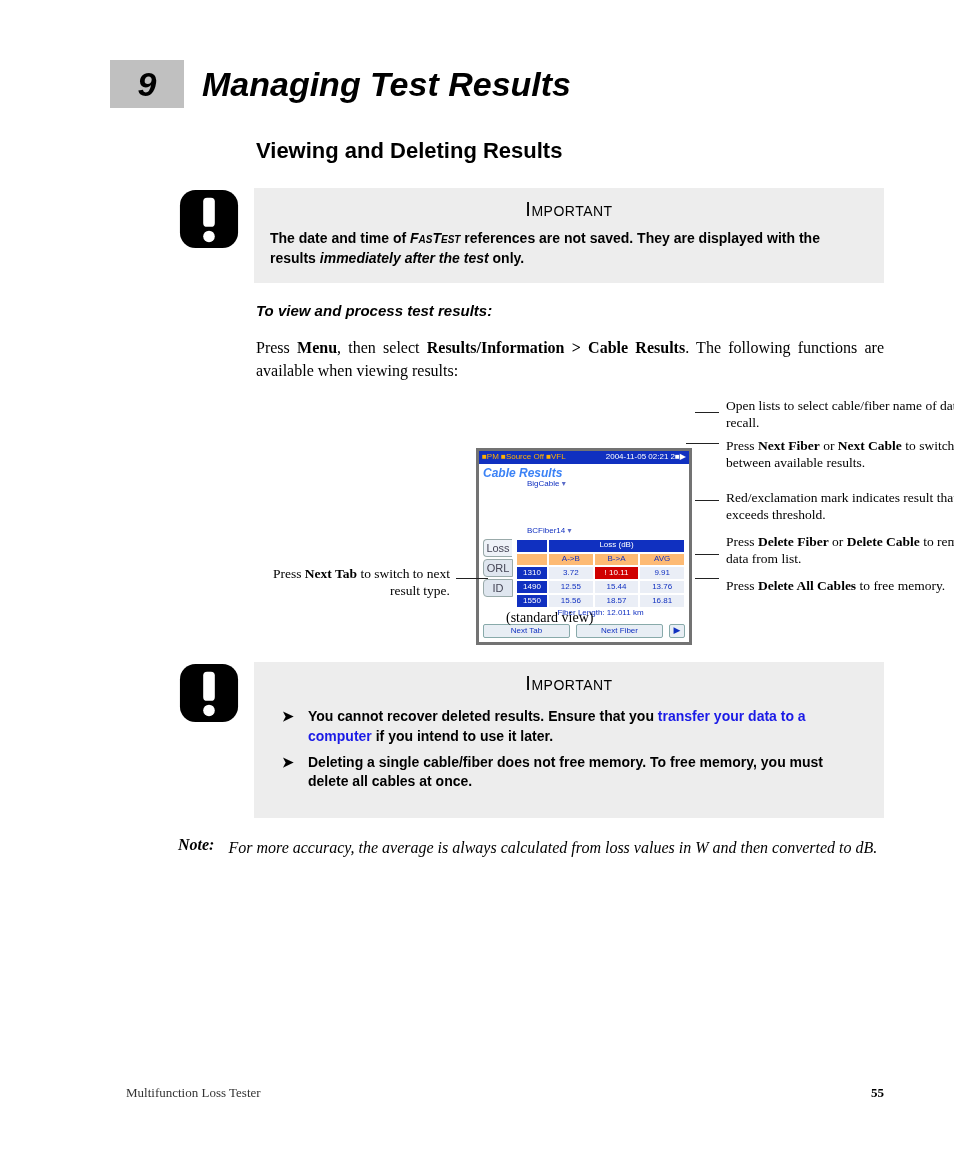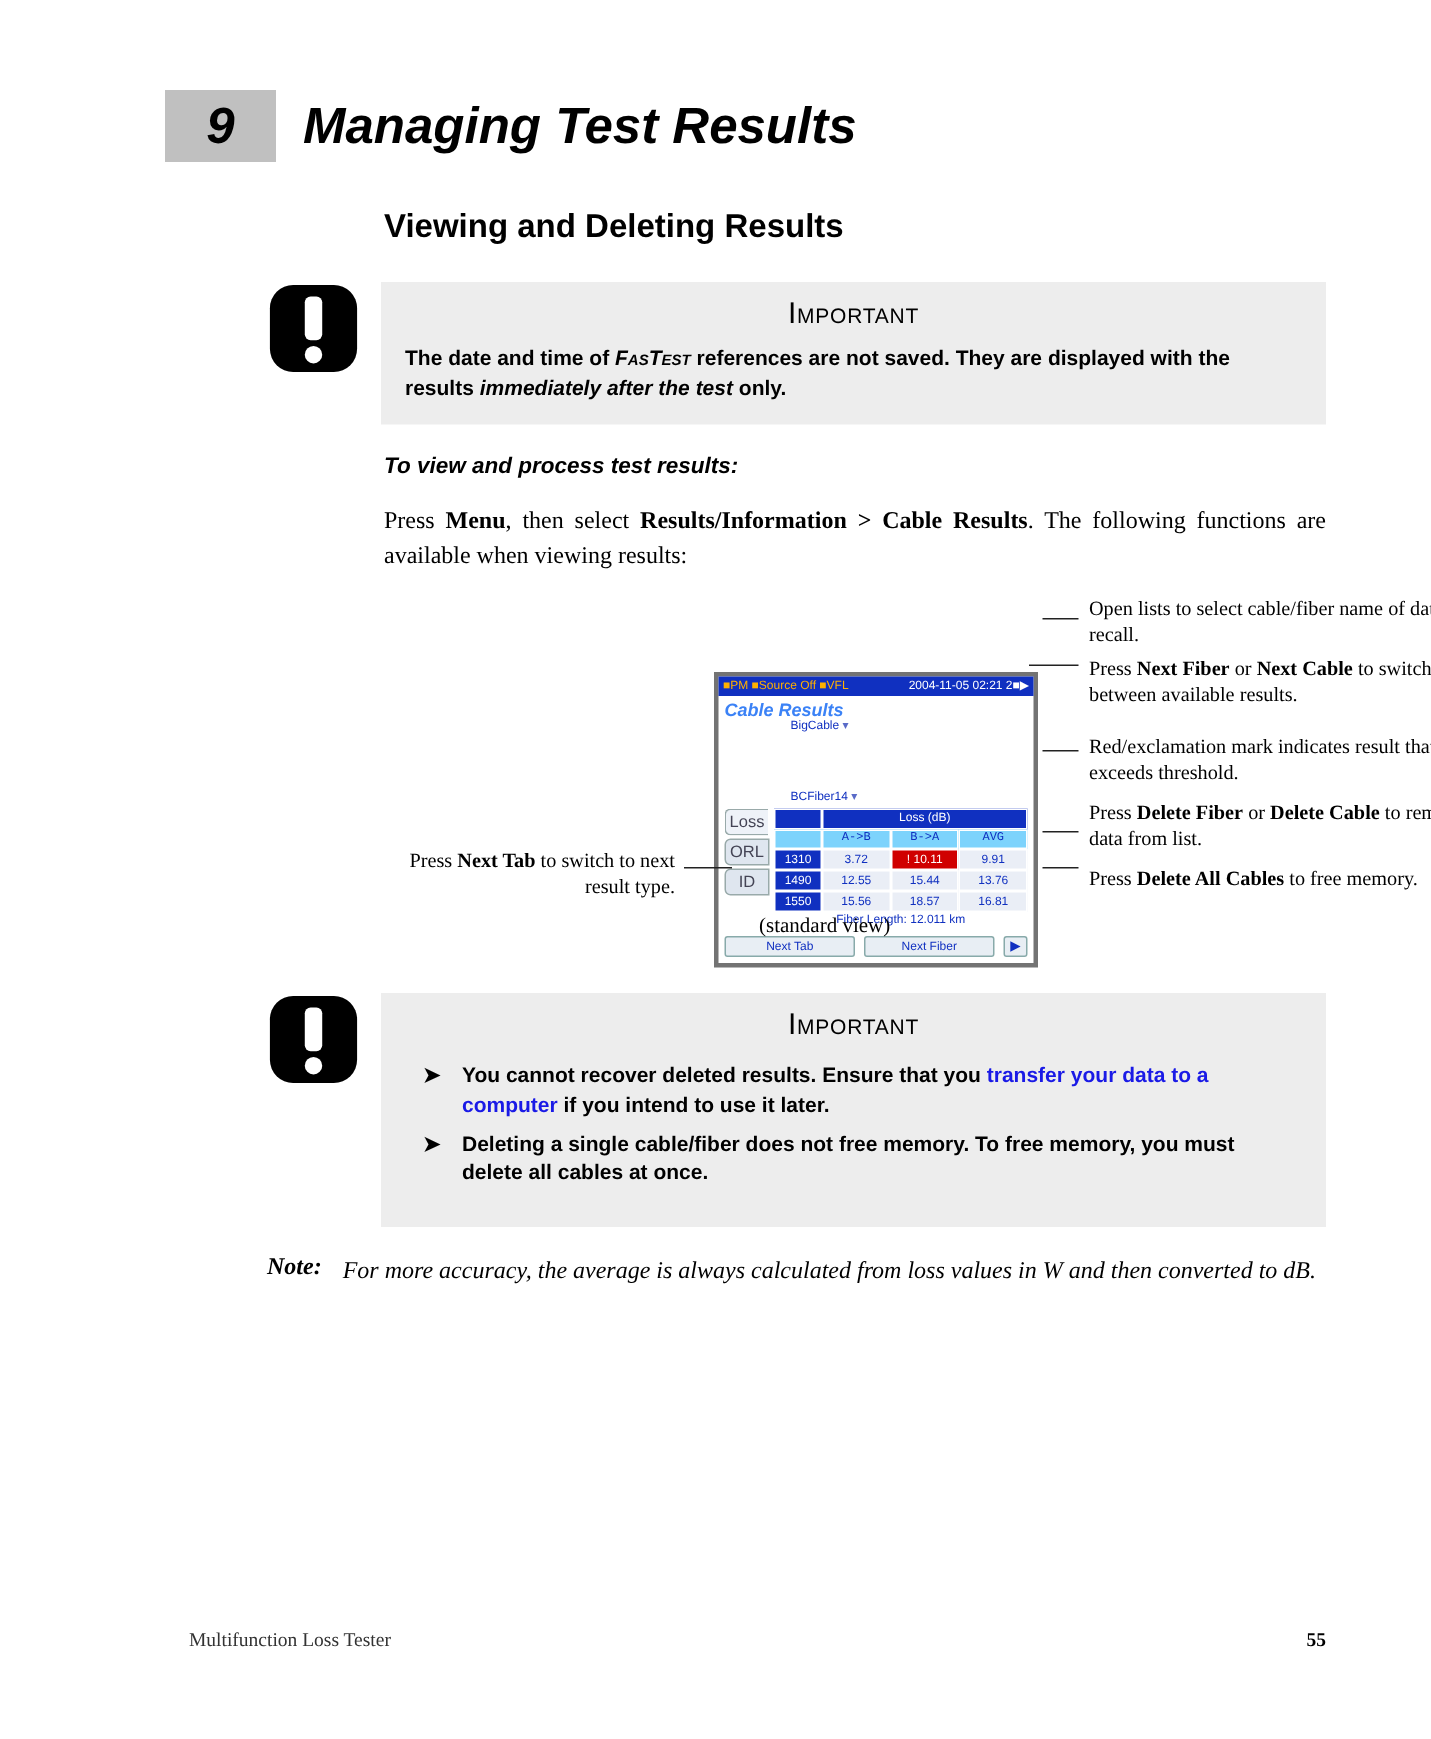--- a/index.html
+++ b/index.html
@@ -32,21 +32,21 @@
   .sc-dd{display:flex;gap:38px;padding:0 4px 3px 48px;color:#1030c0;font-size:8px;flex-direction:column;}
   .sc-dd span::after{content:" \25BE";color:#5a6bc8;}
   .sc-body{display:flex;padding:0 4px 2px 4px;gap:3px;}
   .sc-tabs{display:flex;flex-direction:column;gap:2px;}
   .sc-tab{border:1px solid #9aa;background:#dfe6ef;color:#445;width:28px;padding:2px 0;text-align:center;font-size:11px;border-top-left-radius:4px;border-bottom-left-radius:4px;}
   .sc-tab.active{background:#eef2f8;border-right:none;}
   .sc-table{flex:1;}
   .sc-row{display:flex;}
   .sc-cell{flex:1;text-align:center;padding:1.5px 0;font-size:8px;border:1px solid #fff;}
   .hdr1{background:#1030c0;color:#fff;}
-  .hdr2{background:#7dd3fc;color:#1030c0;font-family:Liberation Mono, monospace;}
+  .hdr2{background:#fdba74;color:#1030c0;}
   .wl{background:#1030c0;color:#fff;}
   .val{background:#eaeef6;color:#1030c0;}
   .val.red{background:#d00000;color:#fff;}
   .fl{font-size:8px;color:#1030c0;text-align:center;padding:1px 0;}
   .sc-bottom{display:flex;gap:6px;padding:3px 4px 4px;}
   .sc-btn{flex:1;border:1px solid #8aa;background:#e8eef4;color:#1030c0;text-align:center;padding:2px 0;font-size:8px;border-radius:2px;}
   .sc-right{width:14px;border:1px solid #8aa;background:#e8eef4;color:#1030c0;display:flex;align-items:center;justify-content:center;border-radius:2px;}
   
   .anno{position:absolute;font:13.5px/1.25 Georgia,serif;}
   .anno b{font-family:Georgia,serif;}

